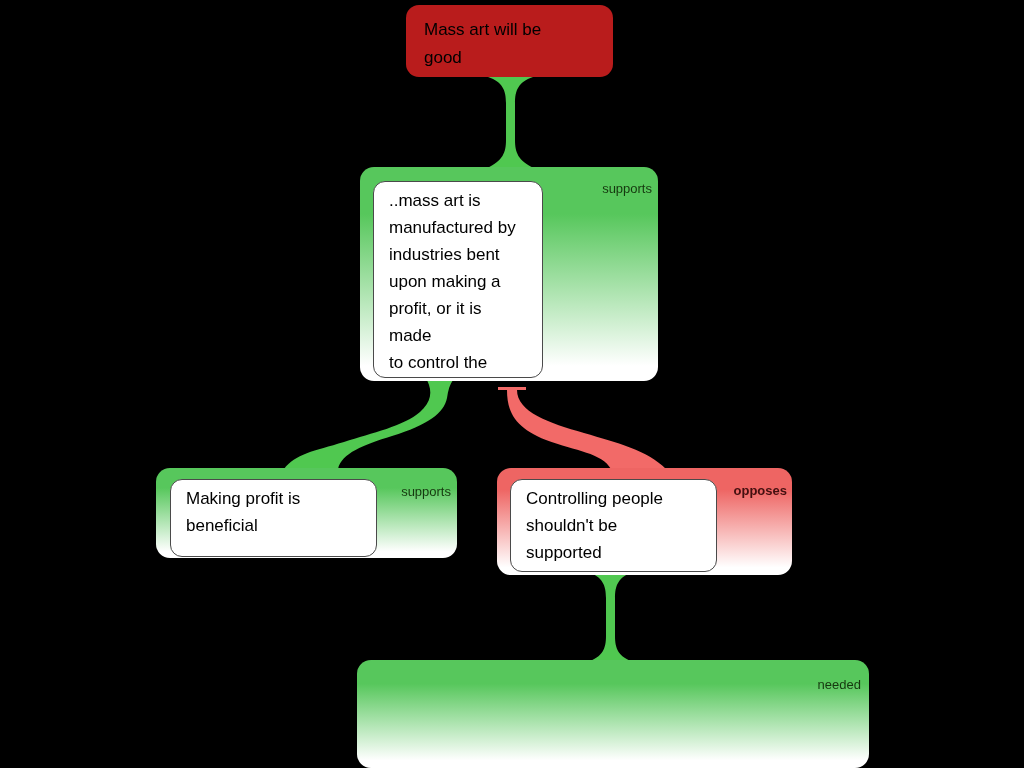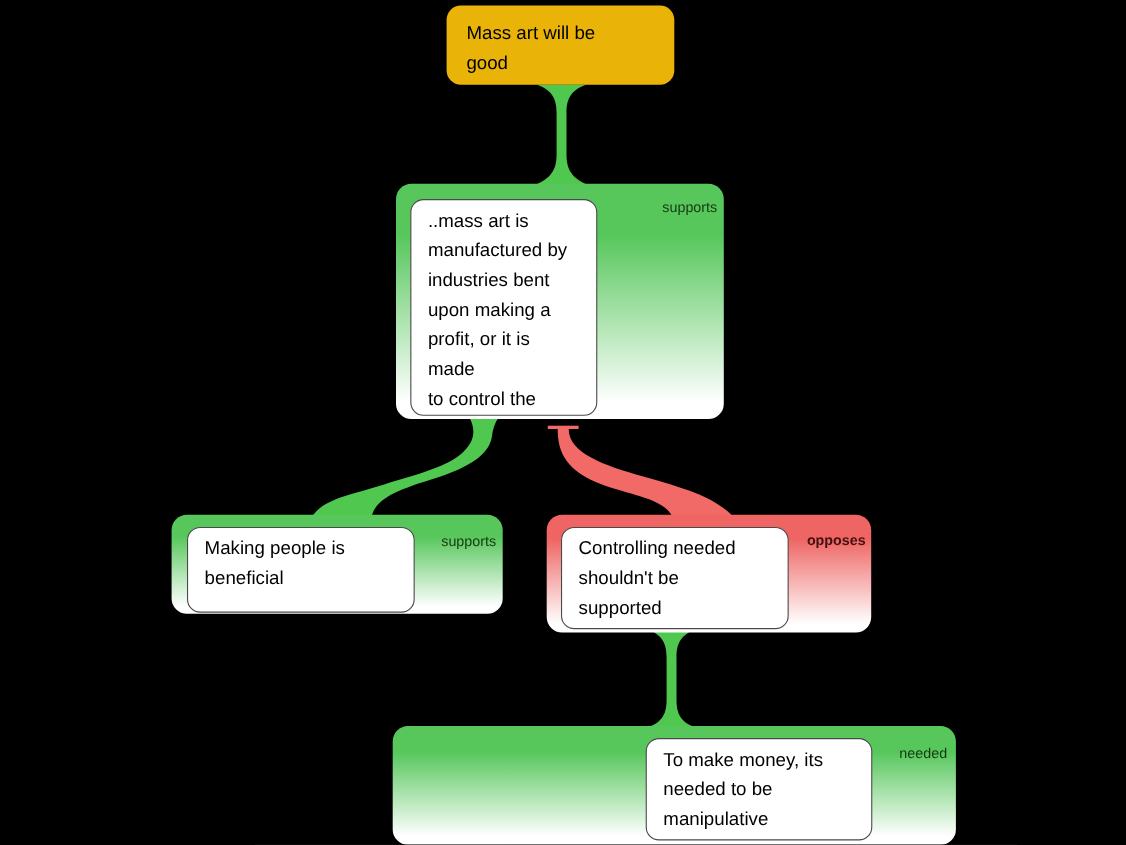--- a/index.html
+++ b/index.html
@@ -23,21 +23,21 @@
   }
   .relation-label.green{color:var(--label_green);}
   .relation-label.red{color:var(--label_red);font-weight:bold;}
   .claim{
     position:absolute;background:#ffffff;border:1.5px solid var(--box_border);
     border-radius:12px;box-sizing:border-box;
     font-size:17px;line-height:27px;color:#000;
     padding:5px 15px;white-space:pre-line;overflow:hidden;
   }
   .root-claim{
-    position:absolute;z-index:2;background:#eab308;border-radius:13px;
+    position:absolute;z-index:2;background:#b91c1c;border-radius:13px;
     box-sizing:border-box;font-size:17px;line-height:28px;color:#000;
     padding:11px 18px;white-space:pre-line;
   }
   
   #root-box{left:406px;top:5px;width:207px;height:72px;}
   #mid-group{left:360px;top:167px;width:298px;height:214px;}
   #mid-claim{left:13px;top:14px;width:170px;height:197px;}
   #mid-label{right:6px;top:15px;}
   #left-group{left:156px;top:468px;width:301px;height:90px;}
   #left-claim{left:14px;top:11px;width:207px;height:78px;}
@@ -81,31 +81,28 @@
 manufactured by
 industries bent
 upon making a
 profit, or it is made
 to control the
 people." (Carroll)</div>
   </div>
 
   <div id="left-group" class="group green">
     <span id="left-label" class="relation-label green">supports</span>
-    <div id="left-claim" class="claim">Making people is
+    <div id="left-claim" class="claim">Making profit is
 beneficial</div>
   </div>
 
   <div id="opp-group" class="group red">
     <span id="opp-label" class="relation-label red">opposes</span>
-    <div id="opp-claim" class="claim">Controlling needed
+    <div id="opp-claim" class="claim">Controlling people
 shouldn't be
 supported</div>
   </div>
 
   <div id="bottom-group" class="group green">
     <span id="bottom-label" class="relation-label green">needed</span>
-    <div id="bottom-claim-b" class="claim">To make money, its
-needed to be
-manipulative</div>
   </div>
 
 </div>
 
 </body></html>

